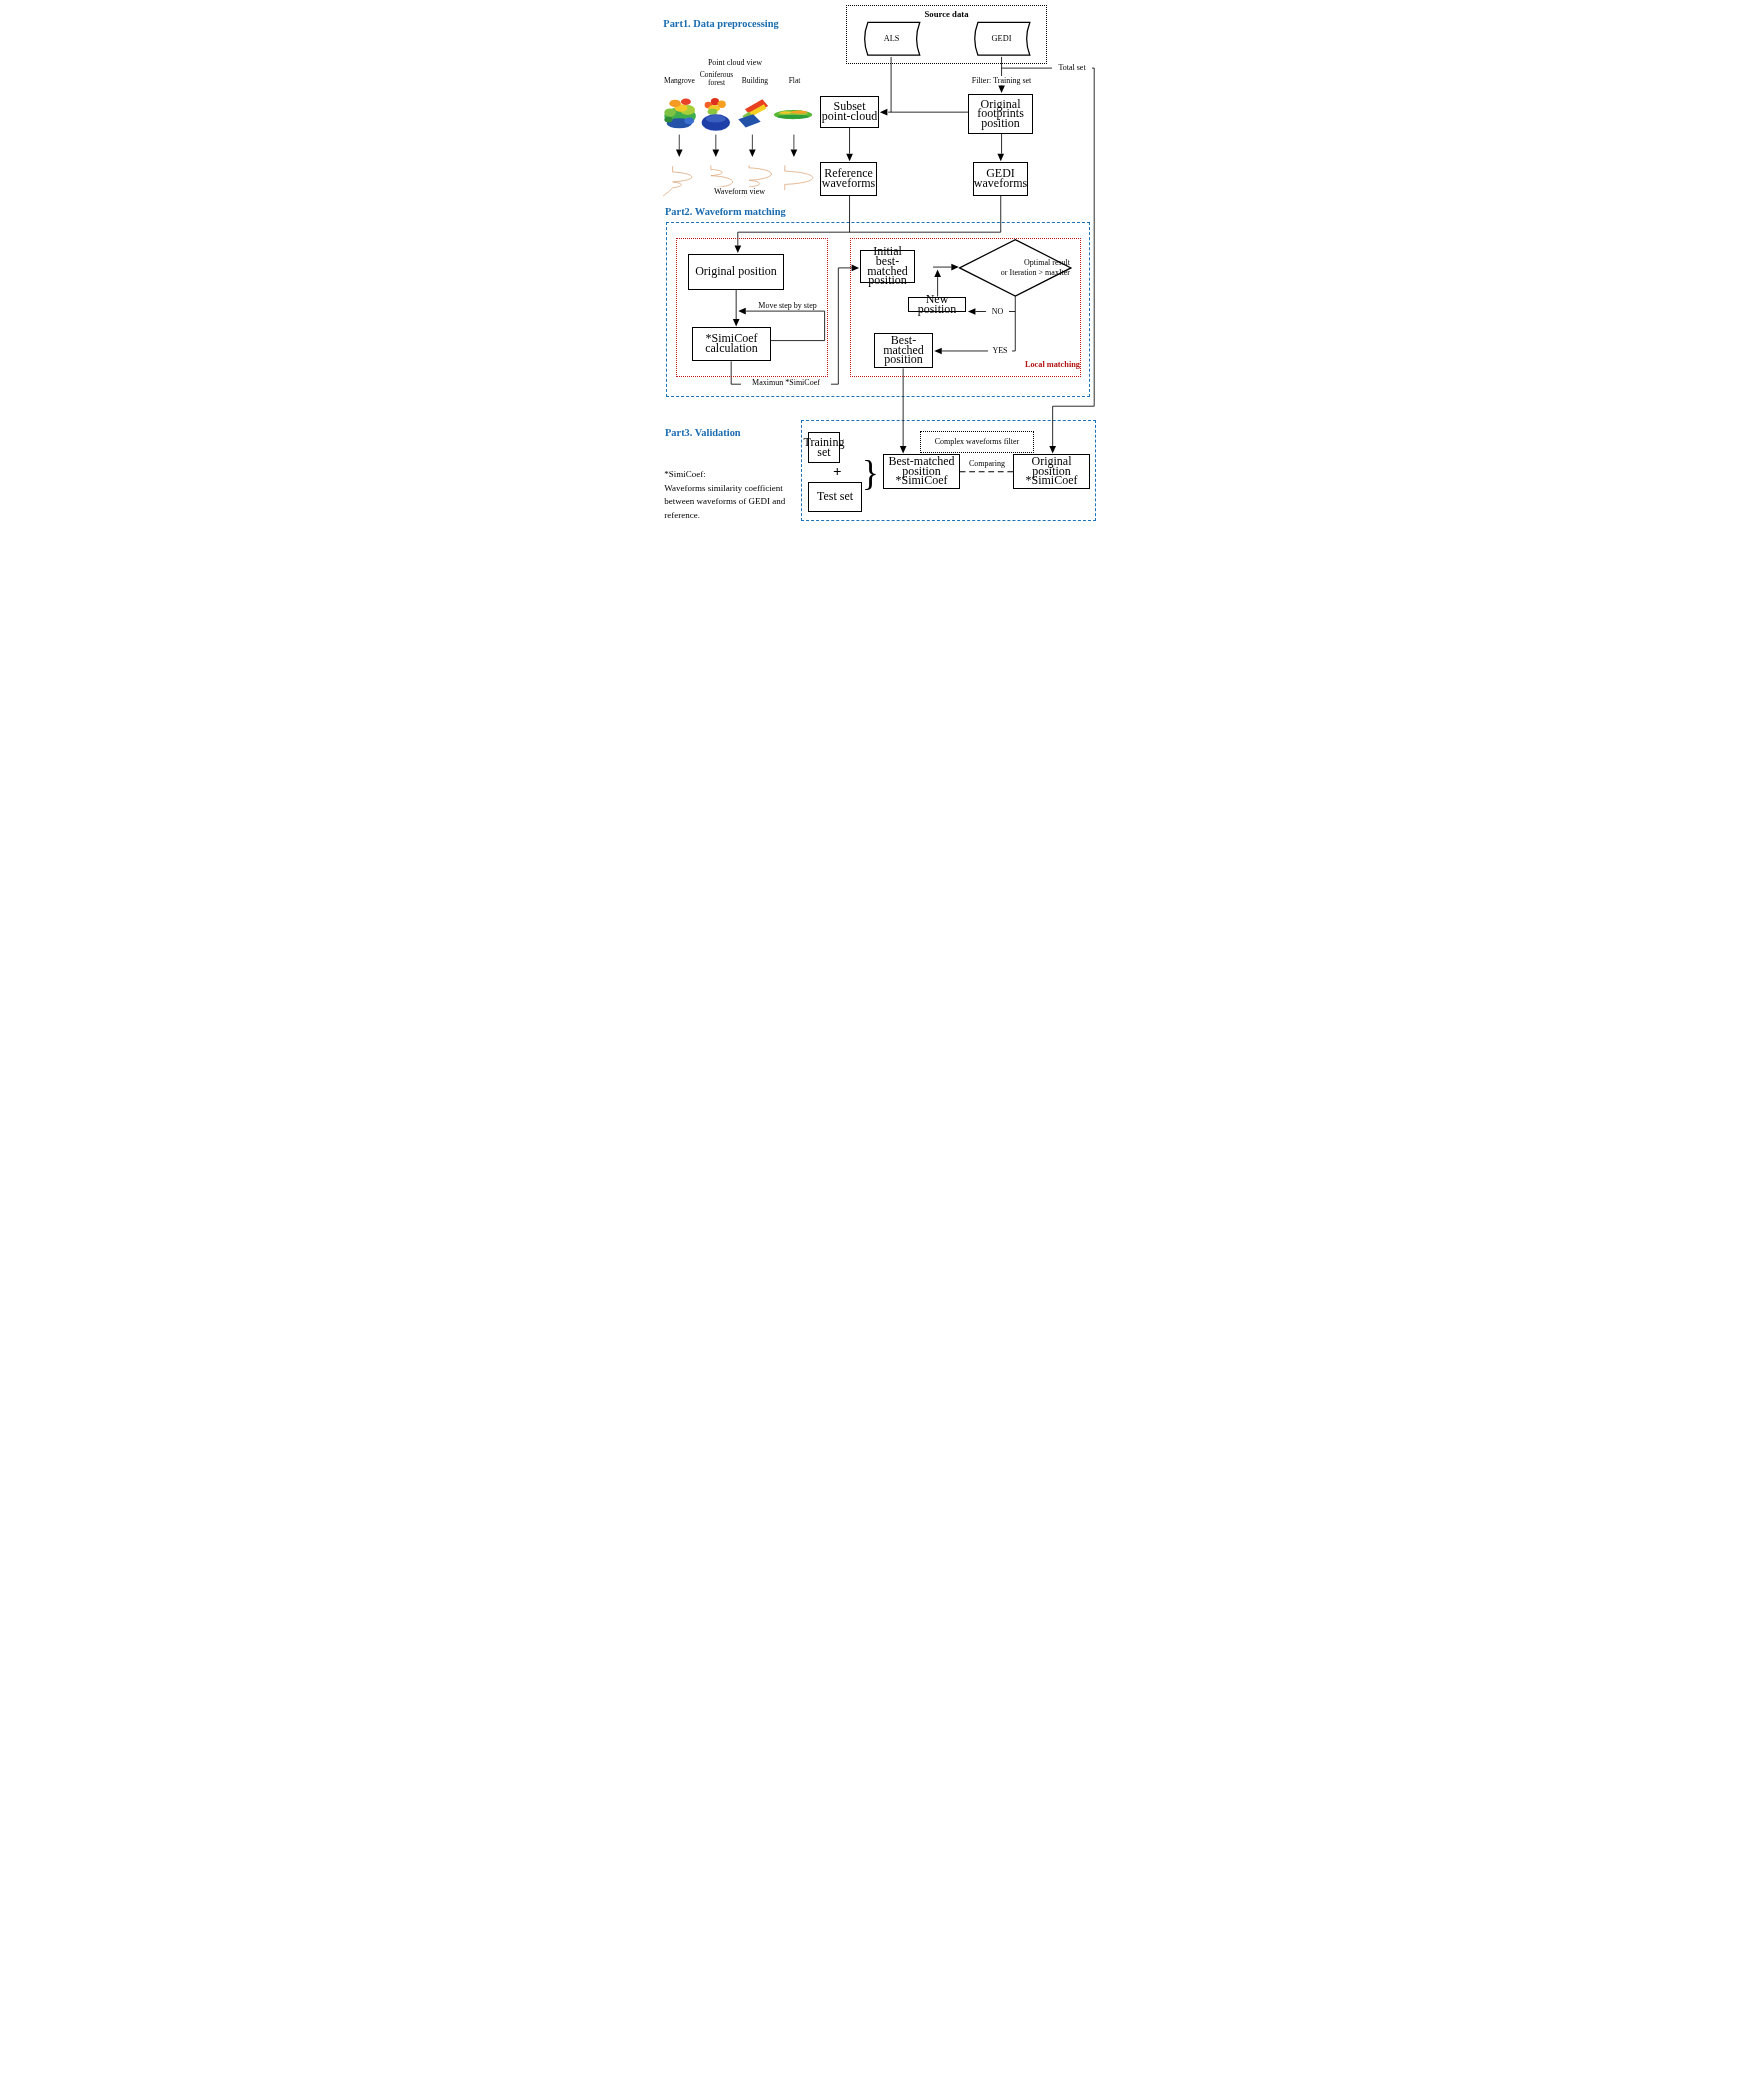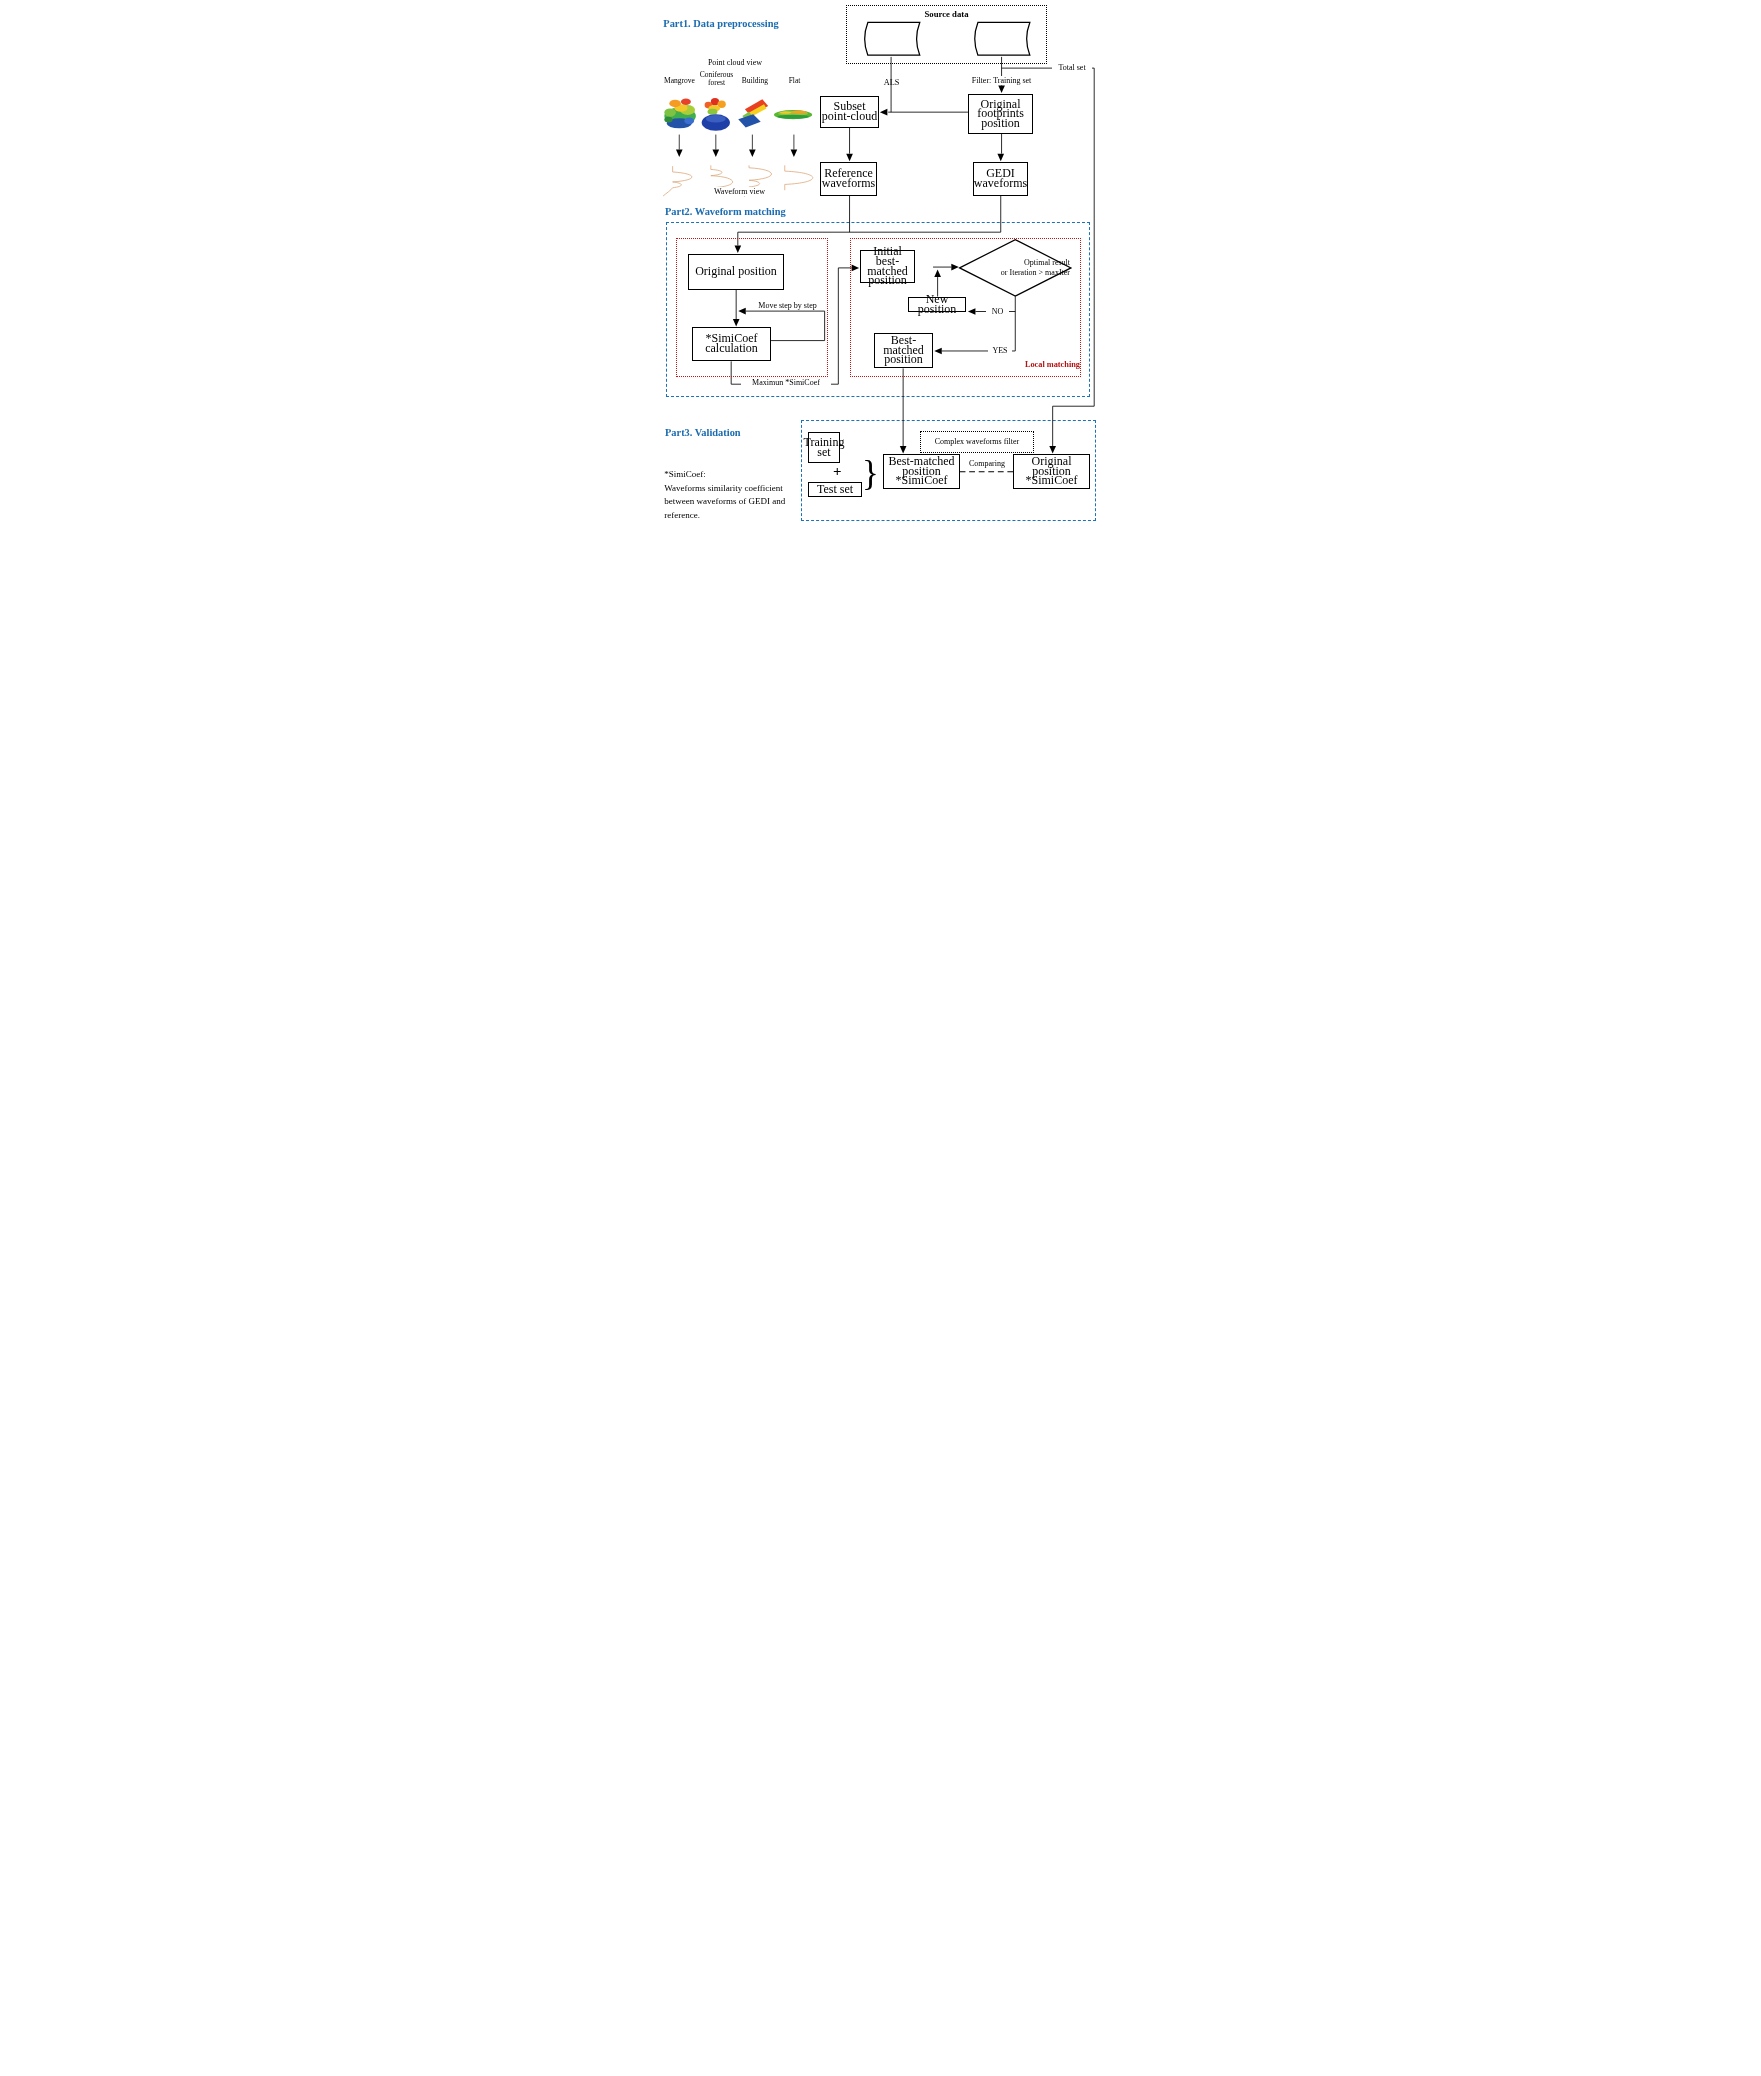--- a/index.html
+++ b/index.html
@@ -12,21 +12,21 @@
   .frame{position:absolute;box-sizing:border-box;z-index:0;background:transparent;}
   .frame.black-dotted{border:1.7px dotted #000;}
   .frame.red-dotted{border:1.2px dotted #c41414;z-index:2;}
   .frame.blue-dashed{border:1.7px dashed #1c72b8;}
   .frame.fine-dotted{border:0.8px dotted #000;z-index:3;}
   .lbl{position:absolute;z-index:4;font-size:8px;line-height:9px;text-align:center;}
   .lbl.bg{background:#fff;}
   .part-title{position:absolute;z-index:4;color:#1b6cb0;font-weight:bold;font-size:10.4px;line-height:11.6px;white-space:nowrap;}
   .bold{font-weight:bold;}
   .red-text{color:#b31212;font-weight:bold;font-size:8.3px;}
-  .shape-label{position:absolute;z-index:3;font-size:8.3px;text-align:center;margin-top:44px;}
+  .shape-label{position:absolute;z-index:3;font-size:8.3px;text-align:center;}
   .diamond-text{position:absolute;z-index:3;font-size:8px;line-height:9.6px;text-align:right;}
   .footnote{position:absolute;z-index:4;font-size:9px;line-height:13.7px;text-align:left;}
   .plus{position:absolute;z-index:4;font-size:15px;font-weight:bold;text-align:center;}
   .brace{position:absolute;z-index:4;font-size:35px;line-height:33px;font-weight:normal;}
 </style>
 </head>
 <body>
 
 <div id="canvas">
 
@@ -172,21 +172,21 @@
   <div class="lbl red-text" style="left:351px;top:360px;width:69px;text-align:right;">Local matching</div>
 
   <div class="part-title" style="left:5px;top:427px;">Part3. Validation</div>
 
   <div class="frame blue-dashed" style="left:141px;top:420px;width:295px;height:101px;"></div>
   <div class="frame fine-dotted" style="left:260px;top:431px;width:114px;height:22.4px;"></div>
   <div class="lbl" style="left:260px;top:437px;width:114px;">Complex waveforms filter</div>
 
   <div class="box" style="left:148px;top:432px;width:32px;height:31px;">Training set</div>
   <div class="plus" style="left:169px;top:463px;width:16.6px;">+</div>
-  <div class="box" style="left:148px;top:482px;width:54px;height:15px;">Test set</div>
+  <div class="box" style="left:148px;top:482px;width:54px;height:30px;">Test set</div>
   <div class="brace" style="left:202px;top:457px;">}</div>
 
   <div class="box" style="left:223px;top:454px;width:77px;height:35px;flex-direction:column;">
     <div>Best-matched position</div>
     <div>*SimiCoef</div>
   </div>
   <div class="lbl" style="left:303px;top:459px;width:48px;">Comparing</div>
   <div class="box" style="left:353px;top:454px;width:77px;height:35px;flex-direction:column;">
     <div>Original position</div>
     <div>*SimiCoef</div>

